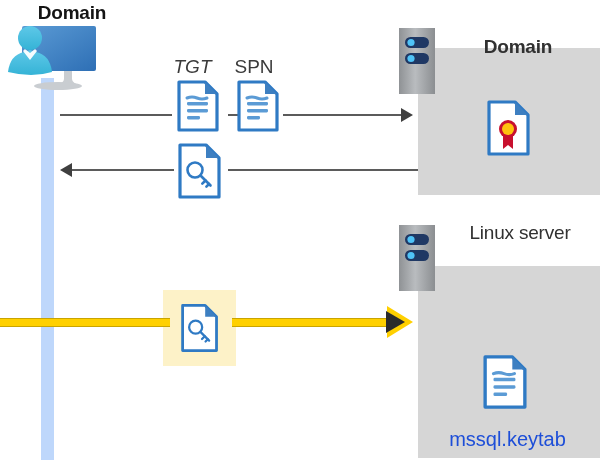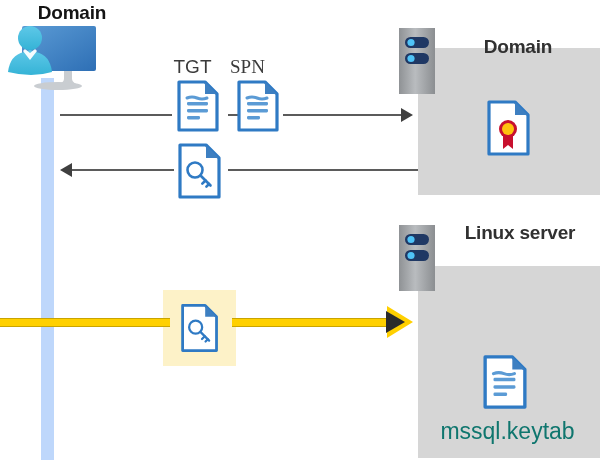--- a/index.html
+++ b/index.html
@@ -19,34 +19,34 @@
     font-size:19px; font-weight:bold; color:#141414;
     text-align:center; letter-spacing:-0.2px;
   }
   .lbl-dc{
     left:443px; top:2px; width:150px;
     font-size:19px; font-weight:bold; color:#313131;
     line-height:25px; text-align:center; letter-spacing:-0.2px;margin-top:32px;
   }
   .lbl-linux{
     left:445px; top:222px; width:150px;
-    font-size:19px; font-weight:bold; color:#313131;
+    font-size:19px; font-weight:normal; color:#313131;
     text-align:center; letter-spacing:-0.2px;
   }
   .lbl-tgt{
     left:170px; top:56px; width:45px;
-    font-size:19px; color:#3b3b3b; text-align:center;
+    font-size:19px; color:#3b3b3b; text-align:center;font-style:italic;
   }
   .lbl-spn{
     left:230px; top:56px; width:48px;
-    font-size:19px; color:#3b3b3b; text-align:left;font-family:Liberation Serif, serif;
+    font-size:19px; color:#3b3b3b; text-align:center;
   }
   .lbl-keytab{
-    left:420px; top:418px; width:175px;
-    font-size:23px; color:#0f766e; text-align:center;
+    left:420px; top:428px; width:175px;
+    font-size:20px; color:#1d4ed8; text-align:center;
   }
 
   
   .panel{background:#d6d6d6;}
   .panel-dc{left:418px; top:48px; width:182px; height:147px;}
   .panel-linux{left:418px; top:266px; width:182px; height:192px;}
 
   
   .lifeline{left:41px; top:78px; width:13px; height:382px; background:#bed7fb;}
 

